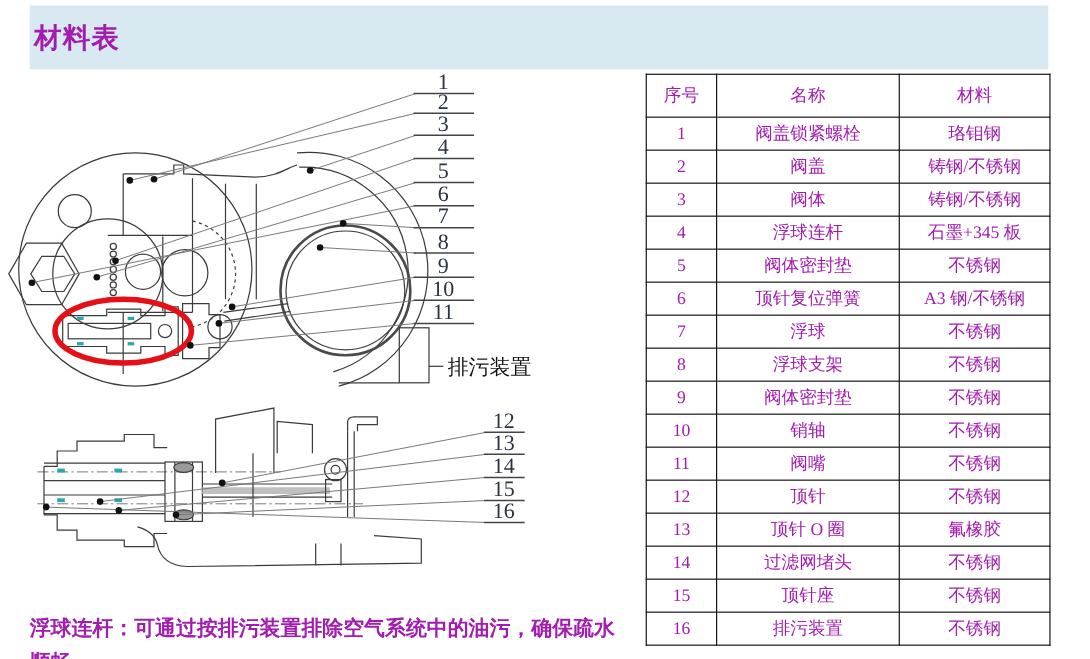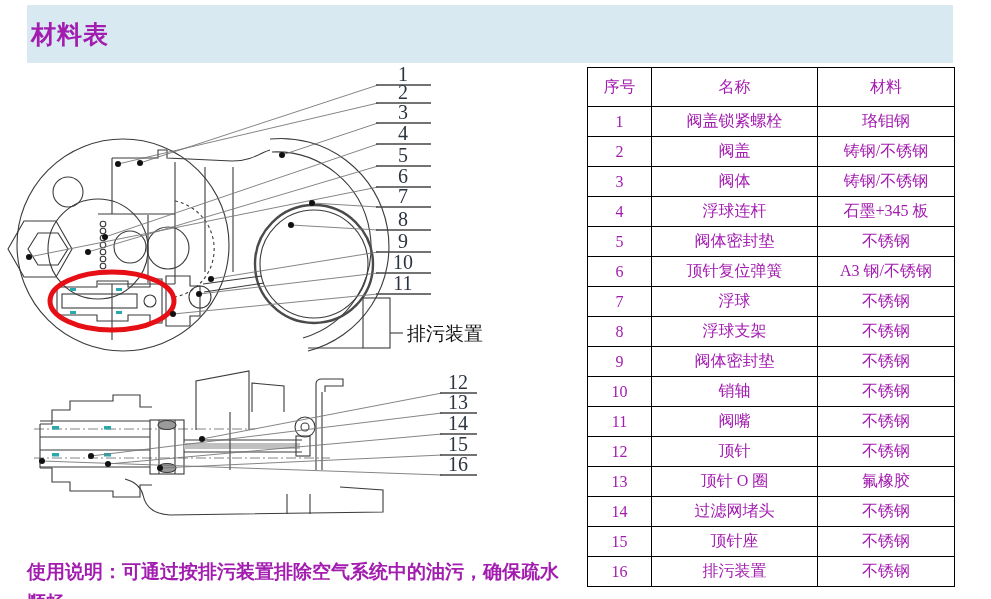--- a/index.html
+++ b/index.html
@@ -323,15 +323,15 @@
           <td>不锈钢</td>
         </tr>
     <tr>
           <td>16</td>
           <td>排污装置</td>
           <td>不锈钢</td>
         </tr>
   </tbody>
     </table>
 
-  <p class="instructions"><span>使用说明：</span><span>可通过按排污装置排除空气系统中的油污，确保疏水顺畅。</span></p>
+  <p class="instructions"><span>浮球连杆：</span><span>可通过按排污装置排除空气系统中的油污，确保疏水顺畅。</span></p>
 
 </div>
 
 </body></html>

